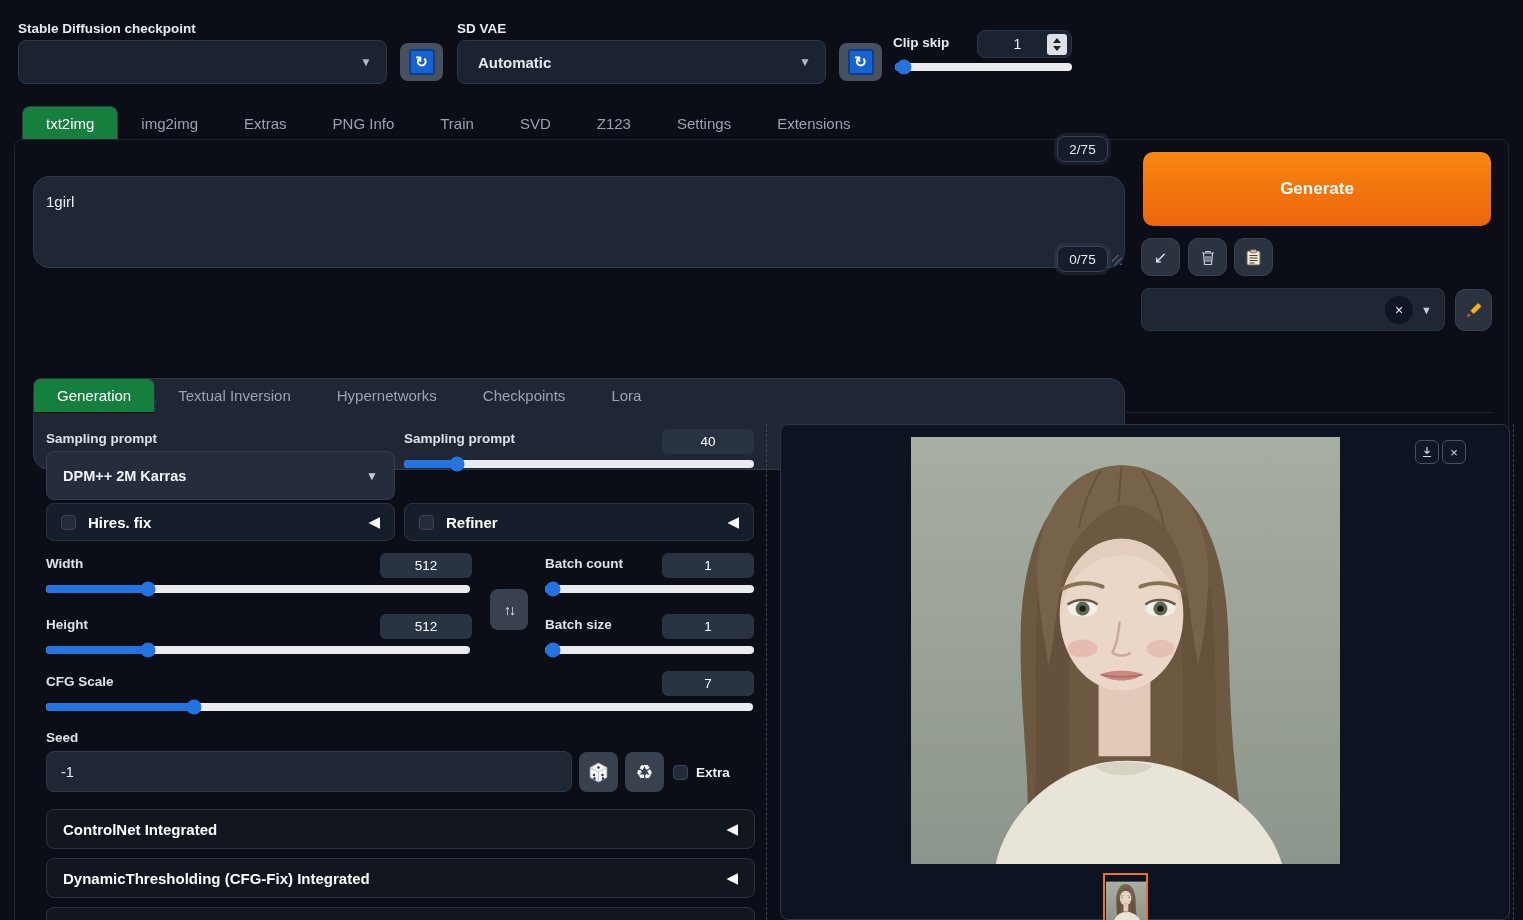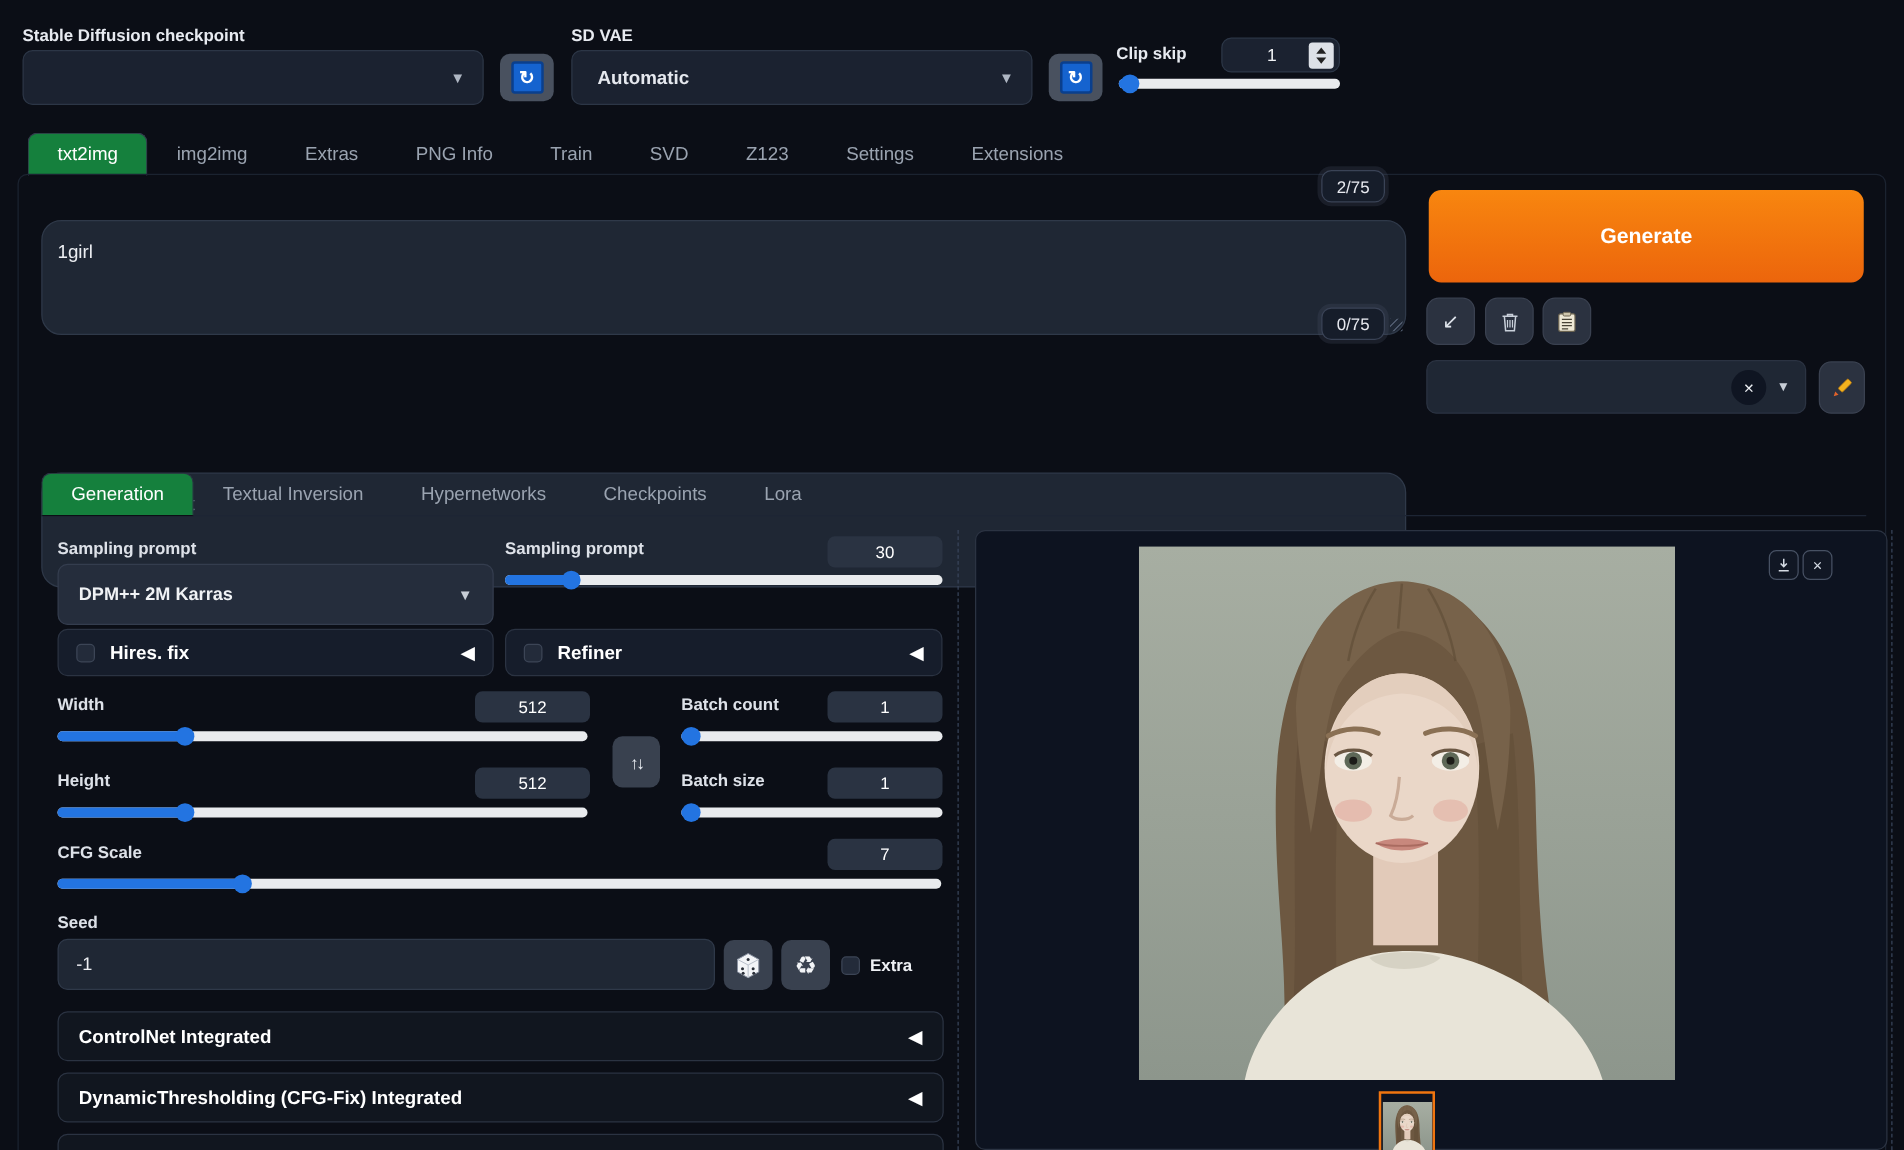--- a/index.html
+++ b/index.html
@@ -251,21 +251,21 @@
   <div class="tab">Lora</div>
 </div>
 
 <div class="abs field-label" style="left:46px;top:431px">Sampling prompt</div>
 <div class="abs sel-dd" style="left:46px;top:451px;width:349px;height:49px">
   <span>DPM++ 2M Karras</span>
   <span class="caret">▼</span>
 </div>
 
 <div class="abs field-label" style="left:404px;top:431px">Sampling prompt</div>
-<div class="abs chip" style="left:662px;top:429px;width:92px;height:25px">30</div>
+<div class="abs chip" style="left:662px;top:429px;width:92px;height:25px">40</div>
 <div class="abs slider" style="left: 404px; top: 460px; width: 350px; --p: 15%;">
   <div class="sl-fill"></div>
     <div class="sl-thumb"></div>
 </div>
 
 <div class="abs box-panel" style="left:46px;top:503px;width:349px;height:38px;padding:0 14px">
   <span class="check"></span>
   <span style="margin-left:12px;font-size:15px;font-weight:700;color:#fff">Hires. fix</span>
   <span class="collapse-arrow" style="margin-left:auto">◀</span>
 </div>

